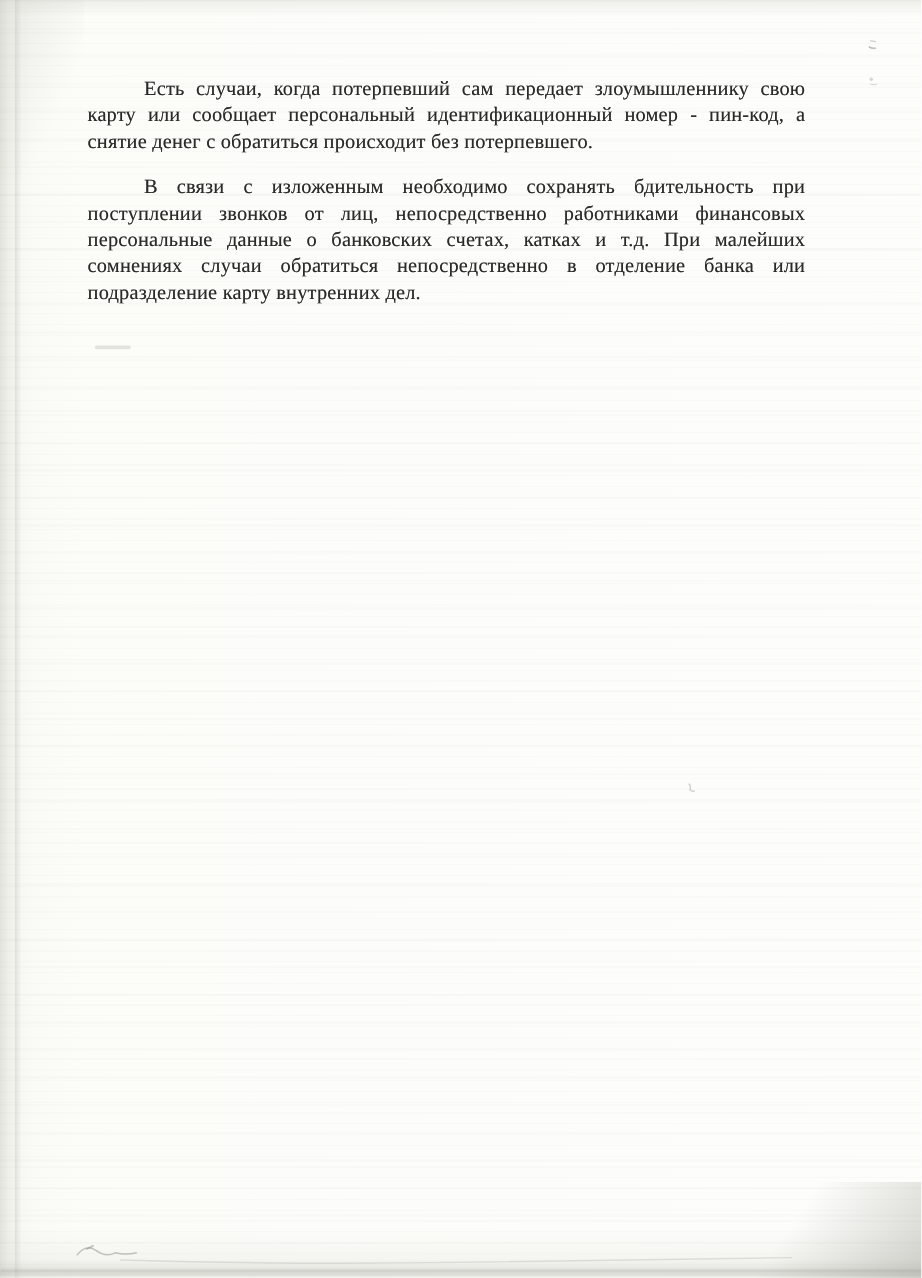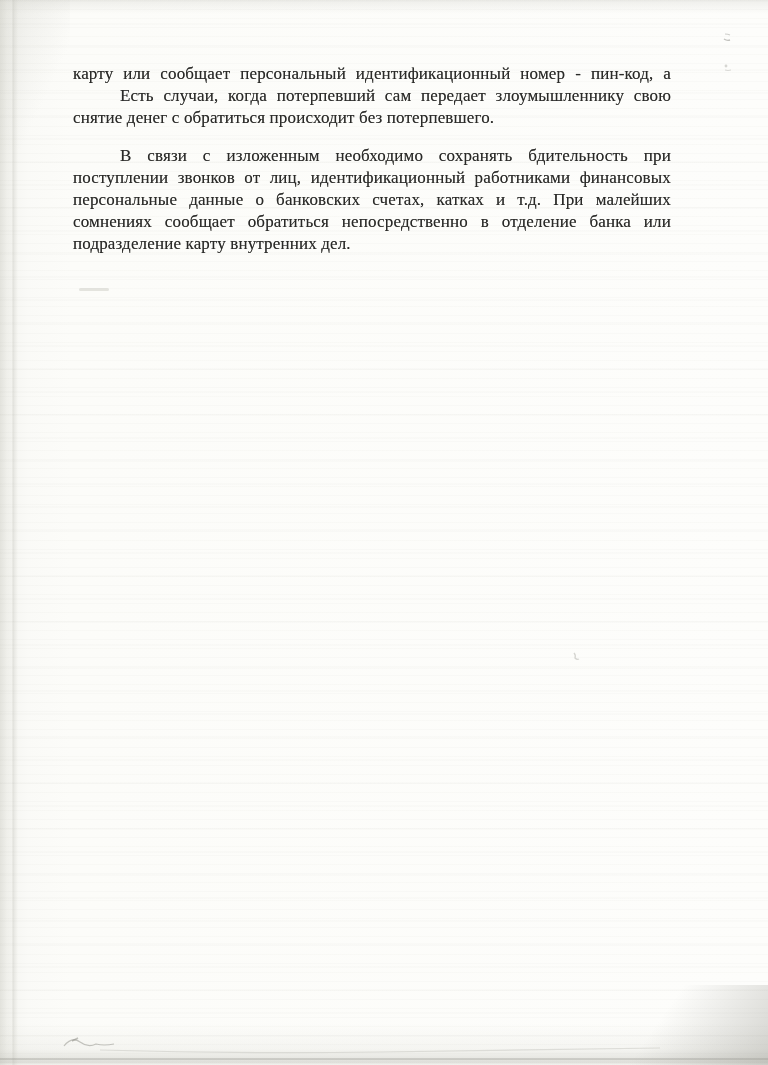--- a/index.html
+++ b/index.html
@@ -112,26 +112,26 @@
   <svg class="mark" style="left:58px; top:1032px;" width="60" height="20" viewBox="0 0 60 20">
     <path d="M6 14 q8 -10 16 -4 t16 2 q8 2 18 0" stroke="#9f9f98" stroke-width="1.2" fill="none" opacity="0.6"></path>
     <path d="M14 9 l6 -3" stroke="#8f8f88" stroke-width="1.4" fill="none" opacity="0.55"></path>
   </svg>
   <svg class="mark" style="left:100px; top:1042px;" width="560" height="14" viewBox="0 0 560 14" filter="blur(0.3px)">
     <path d="M0 8 q140 4 280 2 t280 -4" stroke="#c6c6bf" stroke-width="1.2" fill="none" opacity="0.5"></path>
   </svg>
 
   <div class="text-block">
     <div class="para">
+      <div class="line indent">Есть случаи, когда потерпевший сам передает злоумышленнику свою</div>
       <div class="line">карту или сообщает персональный идентификационный номер - пин-код, а</div>
-      <div class="line indent">Есть случаи, когда потерпевший сам передает злоумышленнику свою</div>
       <div class="line last">снятие денег с обратиться происходит без потерпевшего.</div>
     </div>
     <div class="para">
       <div class="line indent">В связи с изложенным необходимо сохранять бдительность при</div>
-      <div class="line">поступлении звонков от лиц, идентификационный работниками финансовых</div>
+      <div class="line">поступлении звонков от лиц, непосредственно работниками финансовых</div>
       <div class="line">персональные данные о банковских счетах, катках и т.д. При малейших</div>
-      <div class="line">сомнениях сообщает обратиться непосредственно в отделение банка или</div>
+      <div class="line">сомнениях случаи обратиться непосредственно в отделение банка или</div>
       <div class="line last">подразделение карту внутренних дел.</div>
     </div>
   </div>
 
 </div>
 
 </body></html>

